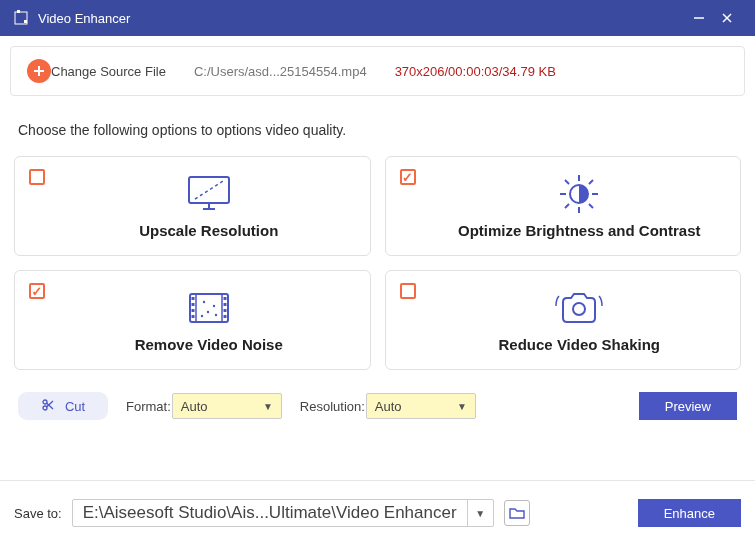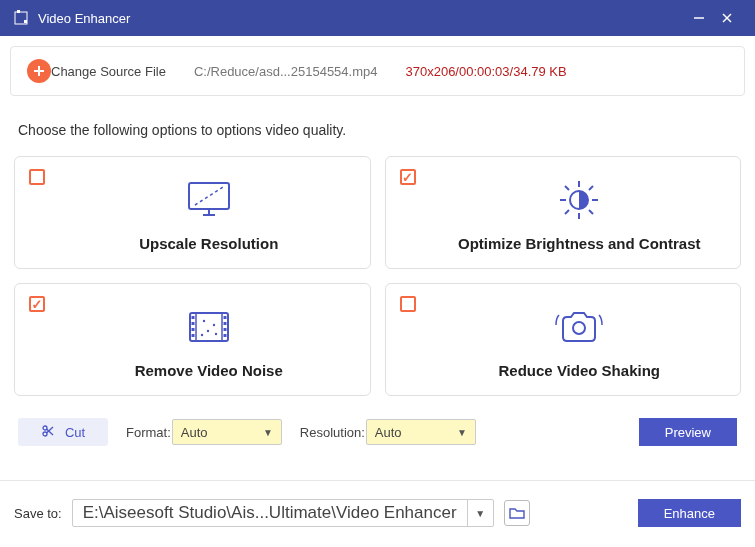--- a/index.html
+++ b/index.html
@@ -16,28 +16,28 @@
 
 .source-bar { border: 1px solid #e4e4e4; border-radius: 4px; padding: 12px 16px; display: flex; align-items: center; gap: 28px; font-size: 13px; color: #666; margin-bottom: 18px; }
 .plus-btn { width: 24px; height: 24px; border-radius: 50%; background: #f56942; display: flex; align-items: center; justify-content: center; color: #fff; font-size: 16px; cursor: pointer; }
 .change-label { color: #444; margin-left: -28px; }
 .source-path { color: #777; }
 .source-meta { color: #b91c1c; }
 
 .instruction { font-size: 14px; color: #333; padding: 8px 8px 18px 8px; }
 
 .grid { display: grid; grid-template-columns: 1fr 1fr; gap: 14px; padding: 0 4px; }
-.card { border: 1px solid #e0e0e0; border-radius: 6px; height: 113px; position: relative; display: flex; flex-direction: column; align-items: center; justify-content: flex-end; padding-bottom: 16px; cursor: pointer; padding-left: 33px; }
+.card { border: 1px solid #e0e0e0; border-radius: 6px; height: 100px; position: relative; display: flex; flex-direction: column; align-items: center; justify-content: flex-end; padding-bottom: 16px; cursor: pointer; padding-left: 33px; }
 .card .chk { position: absolute; top: 12px; left: 14px; width: 16px; height: 16px; border: 2px solid #f56942; border-radius: 2px; display: flex; align-items: center; justify-content: center; }
 .card .chk.checked::after { content: "✓"; color: #f56942; font-size: 13px; font-weight: bold; line-height: 1; }
 .card .icon-slot { flex: 1; display: flex; align-items: center; justify-content: center; padding-top: 8px; }
 .card .label { font-size: 15px; font-weight: 600; color: #222; }
 
 .controls-row { display: flex; align-items: center; gap: 18px; padding: 22px 8px 16px 8px; font-size: 13px; color: #333; }
-.cut-btn { background: #eceefa; border: none; width: 90px; height: 28px; border-radius: 3px; display: flex; align-items: center; justify-content: center; gap: 10px; color: #4a56c4; font-size: 13px; cursor: pointer; }
+.cut-btn { background: #eceefa; border: none; width: 90px; height: 28px; border-radius: 9px; display: flex; align-items: center; justify-content: center; gap: 10px; color: #4a56c4; font-size: 13px; cursor: pointer; }
 .sel { display: flex; align-items: center; gap: 1px; }
 .sel label { color: #444; }
 .select-box { border: 1px solid #ccc; height: 26px; min-width: 110px; padding: 0 8px; display: flex; align-items: center; justify-content: space-between; border-radius: 2px; font-size: 13px; color: #444; cursor: pointer; background: #fef9c3; }
 .select-box .caret { font-size: 10px; color: #555; }
 .btn-primary { background: #4a56c4; color: #fff; border: none; height: 28px; padding: 0 26px; border-radius: 0; font-size: 13px; cursor: pointer; }
 .spacer { flex: 1; }
 
 .divider { height: 1px; background: #e6e6e6; margin: 0 0 0 0; }
 
 .footer { display: flex; align-items: center; gap: 10px; padding: 18px 14px 20px 14px; font-size: 13px; color: #333; }
@@ -76,21 +76,21 @@
   <div class="content">
 
     <div class="source-bar">
       <span class="plus-btn">
         <svg width="12" height="12" viewBox="0 0 12 12">
             <line x1="6" y1="1" x2="6" y2="11" stroke="#fff" stroke-width="2"></line>
             <line x1="1" y1="6" x2="11" y2="6" stroke="#fff" stroke-width="2"></line>
           </svg>
       </span>
       <span class="change-label">Change Source File</span>
-      <span class="source-path">C:/Reduce/asd...25154554.mp4</span>
+      <span class="source-path">C:/Users/asd...25154554.mp4</span>
       <span class="source-meta">370x206/00:00:03/34.79 KB</span>
     </div>
 
     <div class="instruction">Choose the following options to options video quality.</div>
 
     <div class="grid">
 
       <div class="card">
         <span class="chk"></span>
         <div class="icon-slot">

